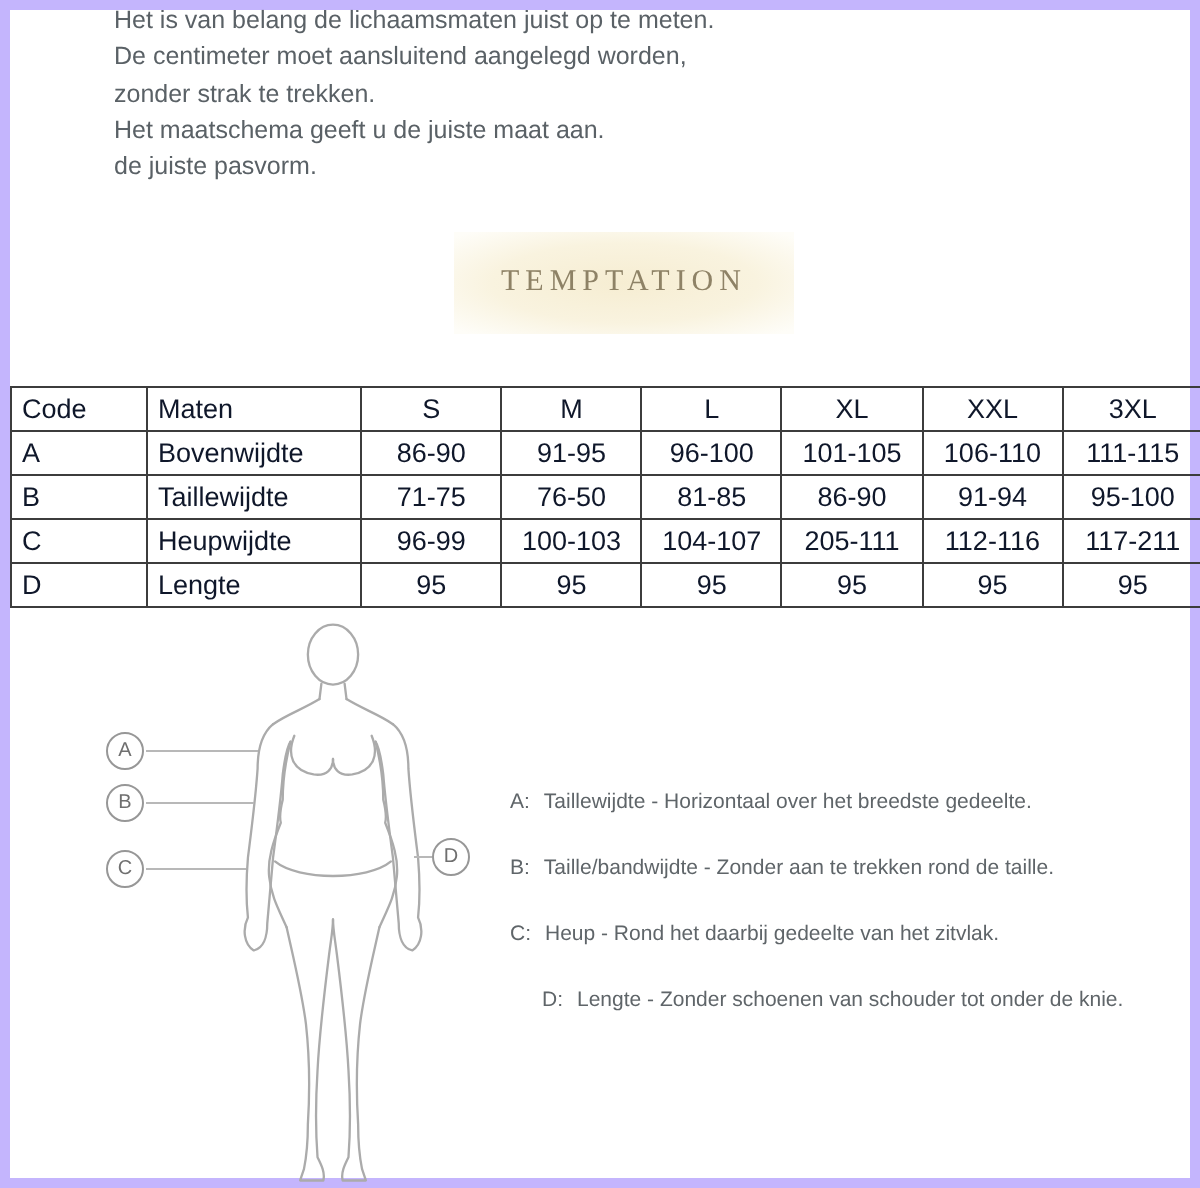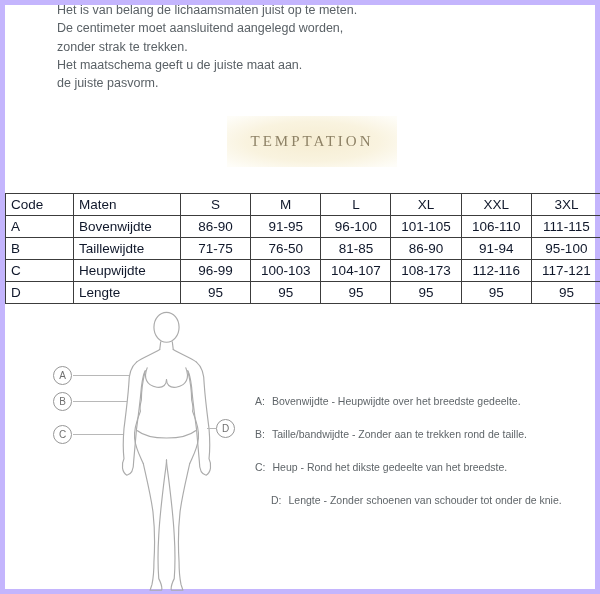--- a/index.html
+++ b/index.html
@@ -102,23 +102,23 @@
         <td class="ac">86-90</td>
         <td class="ac">91-94</td>
         <td class="ac">95-100</td>
       </tr>
       <tr>
         <td class="al">C</td>
         <td class="al">Heupwijdte</td>
         <td class="ac">96-99</td>
         <td class="ac">100-103</td>
         <td class="ac">104-107</td>
-        <td class="ac">108-173</td>
+        <td class="ac">205-111</td>
         <td class="ac">112-116</td>
-        <td class="ac">117-121</td>
+        <td class="ac">117-211</td>
       </tr>
       <tr>
         <td class="al">D</td>
         <td class="al">Lengte</td>
         <td class="ac">95</td>
         <td class="ac">95</td>
         <td class="ac">95</td>
         <td class="ac">95</td>
         <td class="ac">95</td>
         <td class="ac">95</td>
@@ -158,27 +158,27 @@
     </div>
     <div class="marker" style="left:48px; top:120px;">
       <span>C</span>
     </div>
     <div class="marker" style="left:211px; top:114px;">
       <span>D</span>
     </div>
 
     <div class="legend">
       <div class="legend-item" style="top:90px;">
-        <span class="legend-label">A:</span><span>Bovenwijdte - Heupwijdte over het breedste gedeelte.</span>
+        <span class="legend-label">A:</span><span>Taillewijdte - Horizontaal over het breedste gedeelte.</span>
       </div>
       <div class="legend-item" style="top:123px;">
         <span class="legend-label">B:</span><span>Taille/bandwijdte - Zonder aan te trekken rond de taille.</span>
       </div>
       <div class="legend-item" style="top:156px;">
-        <span class="legend-label">C:</span><span>Heup - Rond het dikste gedeelte van het breedste.</span>
+        <span class="legend-label">C:</span><span>Heup - Rond het daarbij gedeelte van het zitvlak.</span>
       </div>
       <div class="legend-item" style="top:189px;padding-left:16px;">
         <span class="legend-label">D:</span><span>Lengte - Zonder schoenen van schouder tot onder de knie.</span>
       </div>
     </div>
 
   </div>
 
 </div>
 

